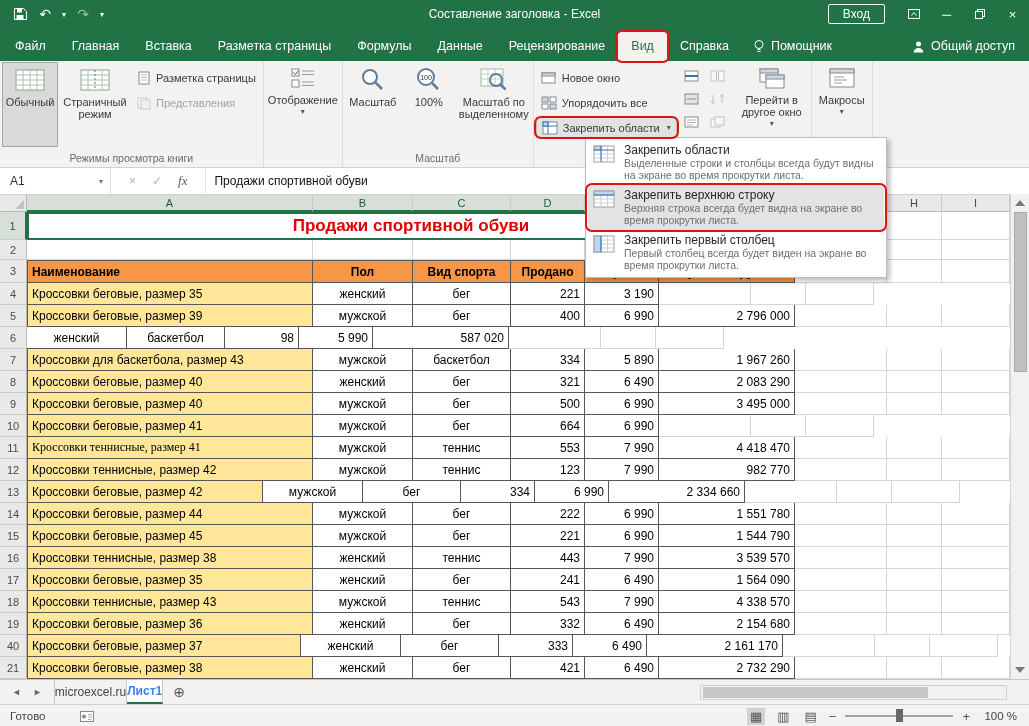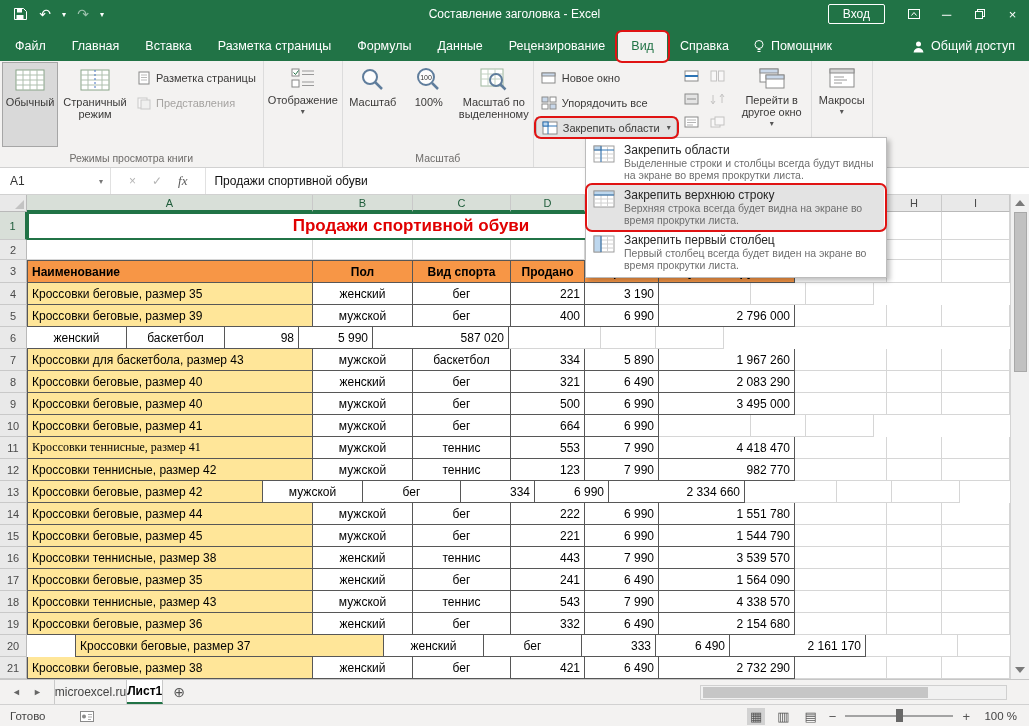--- a/index.html
+++ b/index.html
@@ -82,21 +82,21 @@
   .varrow{width:0;height:0;margin:6px 0;}
   .varrow.up{border-left:5px solid transparent;border-right:5px solid transparent;border-bottom:6px solid #7a7a7a;}
   .varrow.down{border-left:5px solid transparent;border-right:5px solid transparent;border-top:6px solid #7a7a7a;margin-top:auto;}
   .vthumb{width:13px;height:160px;background:#c1c1c1;border:1px solid #a8a8a8;box-sizing:border-box;}
 
   
   .sheetbar{height:24px;background:#f3f2f1;border-top:1px solid #c6c6c6;display:flex;align-items:center;font-size:12px;color:#444;}
   .navarrows{display:flex;gap:12px;padding:0 12px;color:#666;font-size:9px;}
   .stab{padding:0 0;height:100%;display:flex;align-items:center;border-right:1px solid #c9c9c9;box-sizing:border-box;}
   .stab.first{border-left:1px solid #c9c9c9;}
-  .stab.active{background:#fff;color:#000000;font-weight:bold;border-bottom:2px solid #217346;}
+  .stab.active{background:#fff;color:#3b82f6;font-weight:bold;border-bottom:2px solid #217346;}
   .addsheet{margin-left:10px;color:#555;font-size:14px;line-height:14px;}
   .hscroll{margin-left:auto;margin-right:22px;width:305px;height:13px;background:#f1f1f1;border:1px solid #d0d0d0;display:flex;align-items:center;}
   .hthumb{width:225px;height:11px;background:#c6c6c6;margin-left:2px;}
 
   
   .statusbar{height:23px;background:#f3f2f1;border-top:1px solid #d1d1d1;display:flex;align-items:center;font-size:11.5px;color:#444;box-sizing:border-box;}
   .ready{padding-left:10px;}
   .macroicon{margin-left:34px;display:flex;align-items:center;}
   .sb-right{margin-left:auto;display:flex;align-items:center;gap:9px;padding-right:12px;}
   .viewbtn{font-size:13px;color:#555;padding:0 3px;line-height:17px;}
@@ -617,22 +617,22 @@
         <div class="cell tb ac" style="width: 100px;">женский</div>
         <div class="cell tb ac" style="width: 98px;">бег</div>
         <div class="cell tb ar" style="width: 74px;">332</div>
         <div class="cell tb ar" style="width: 74px;">6 490</div>
         <div class="cell tb ar" style="width: 136px;">2 154 680</div>
         <div class="cell" style="width: 92px;"></div>
         <div class="cell" style="width: 55px;"></div>
         <div class="cell" style="width: 68px;"></div>
       </div>
       <div class="grow" style="height: 22px;">
-        <div class="rowh">20</div>
-        <div class="cell tb al tb-left name-bg" style="width: 309px; margin-left: 48px;">Кроссовки беговые, размер 37</div>
+        <div class="rowh">40</div>
+        <div class="cell tb al tb-left name-bg" style="width: 274px;">Кроссовки беговые, размер 37</div>
         <div class="cell tb ac" style="width: 100px;">женский</div>
         <div class="cell tb ac" style="width: 98px;">бег</div>
         <div class="cell tb ar" style="width: 74px;">333</div>
         <div class="cell tb ar" style="width: 74px;">6 490</div>
         <div class="cell tb ar" style="width: 136px;">2 161 170</div>
         <div class="cell" style="width: 92px;"></div>
         <div class="cell" style="width: 55px;"></div>
         <div class="cell" style="width: 68px;"></div>
       </div>
       <div class="grow" style="height: 22px;">

